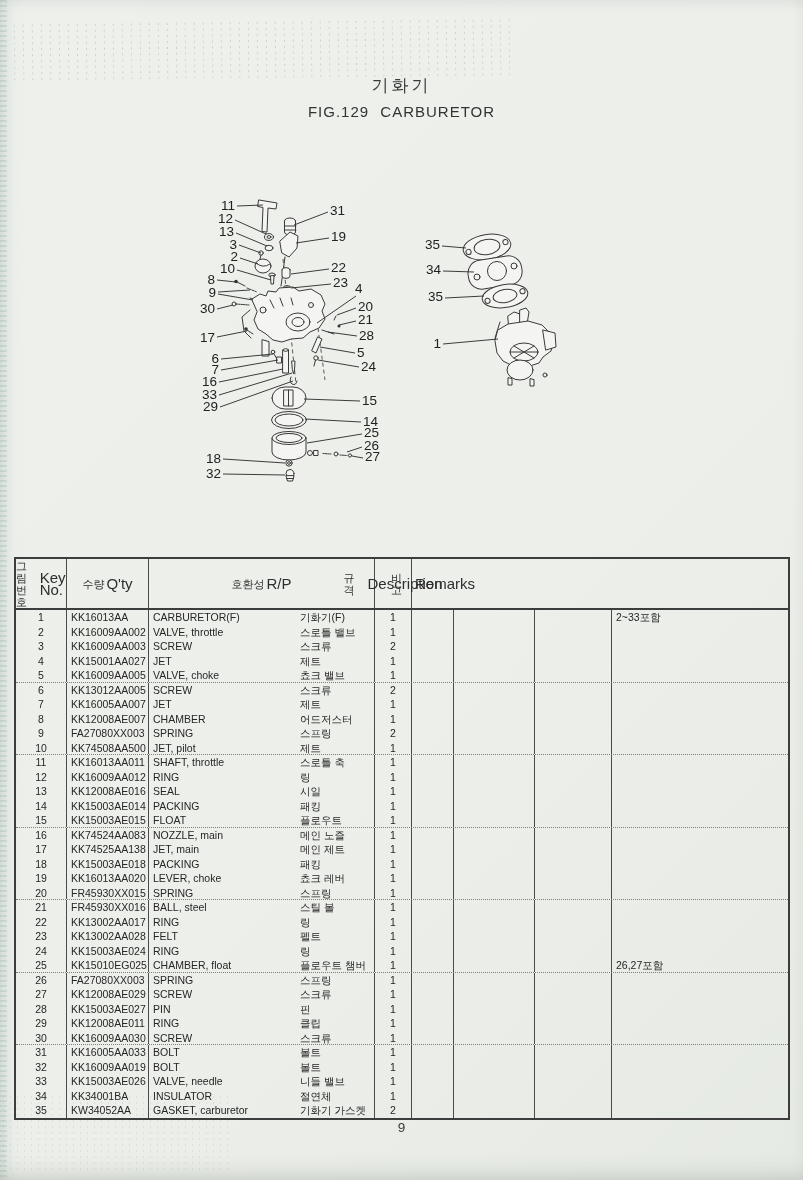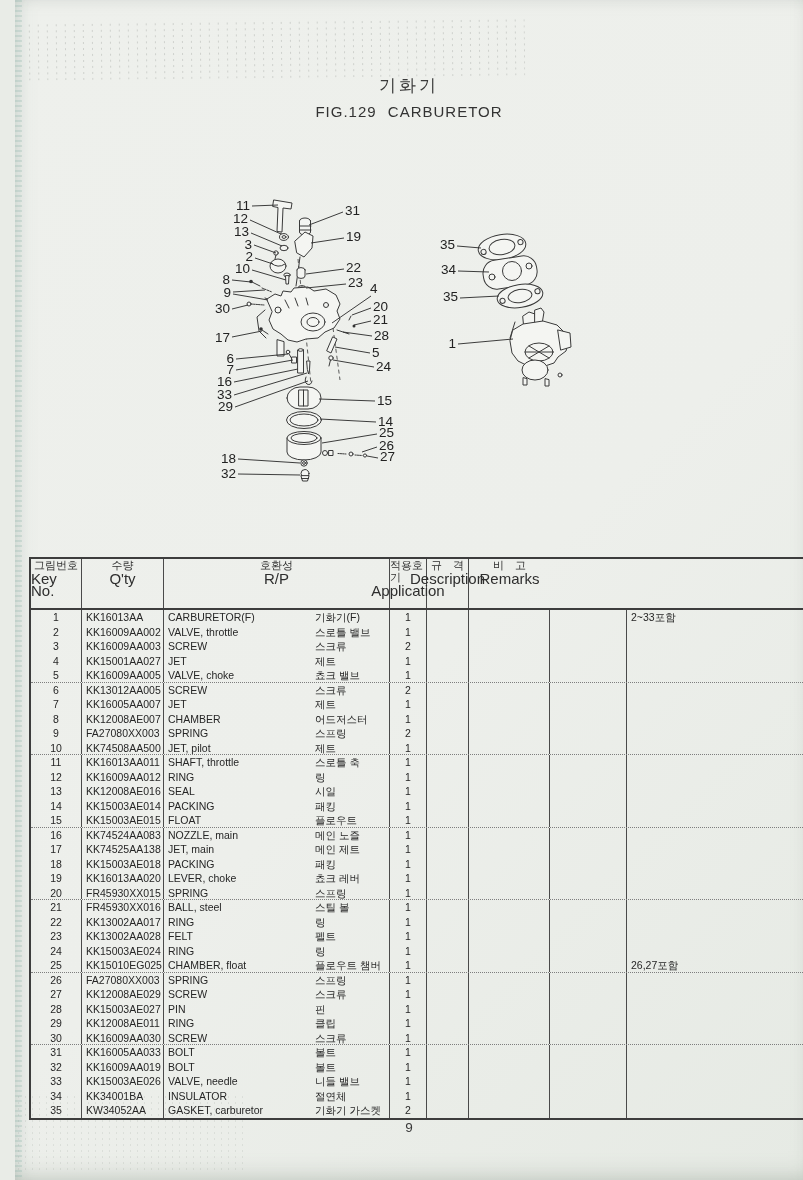--- a/index.html
+++ b/index.html
@@ -10,21 +10,20 @@
     position:relative;
     color:#2b2b2b;
     overflow:hidden;
   }
   .page{
     position:absolute; inset:0;
     background:linear-gradient(135deg,#eef0ec 0%, #edefeb 55%, #e6eae4 100%);
     box-shadow: inset 0 -14px 24px -14px rgba(130,145,128,.45),
                 inset 14px 0 22px -16px rgba(120,150,140,.35),
                 inset 0 10px 18px -14px rgba(150,158,148,.35);
-    margin-left: 15px;
   }
   .edge-left{
     position:absolute; left:0; top:0; bottom:0; width:7px;
     background:repeating-linear-gradient(180deg, rgba(130,175,165,.38) 0 2px, transparent 2px 5px);
     opacity:.65;
   }
   .noise1{
     position:absolute; left:10px; top:20px; width:500px; height:58px;
     background-image:radial-gradient(rgba(110,115,110,.55) .8px, transparent 1px);
     background-size:9px 6px; opacity:.45; transform:rotate(-.6deg);
@@ -49,21 +48,21 @@
     position:absolute; left:14px; top:557px; width:776px;
     border:2px solid #3d3d3d; background:transparent;
     font-size:10.5px;
   }
   .thead{
     display:grid;
     grid-template-columns:51px 82px 226px 37px 42px 81px 77px auto;
     border-bottom:2px solid #3d3d3d; height:51px;
   }
   .th{
-    display:flex; flex-direction:column; align-items:center;
+    display:flex; flex-direction:row; justify-content:center; align-items:center;
     gap:2px; font-size:11px; color:#2e2e2e; line-height:12px;
   }
   .th .en{ font-size:15px; }
   .th-name .en{ word-spacing:10px; }
   .b-r{ border-right:1px solid #4a4a4a; }
   .tbody{ }
   .t-row{
     display:grid;
     grid-template-columns:51px 82px 148px 78px 37px 42px 81px 77px auto;
     height:14.5px; line-height:14px;
@@ -307,24 +306,20 @@
       </div>
       <div class="th b-r">
         <span>수량</span>
         <span class="en">Q'ty</span>
       </div>
       <div class="th b-r">
         <span>호환성</span>
         <span class="en">R/P</span>
       </div>
       <div class="th b-r">
-        <span>적용호기</span>
-        <span class="en">Application</span>
-      </div>
-      <div class="th b-r">
         <span>규　격</span>
         <span class="en">Description</span>
       </div>
       <div class="th">
         <span>비　고</span>
         <span class="en">Remarks</span>
       </div>
     </div>
     <div class="tbody">
   <div class="t-row">

